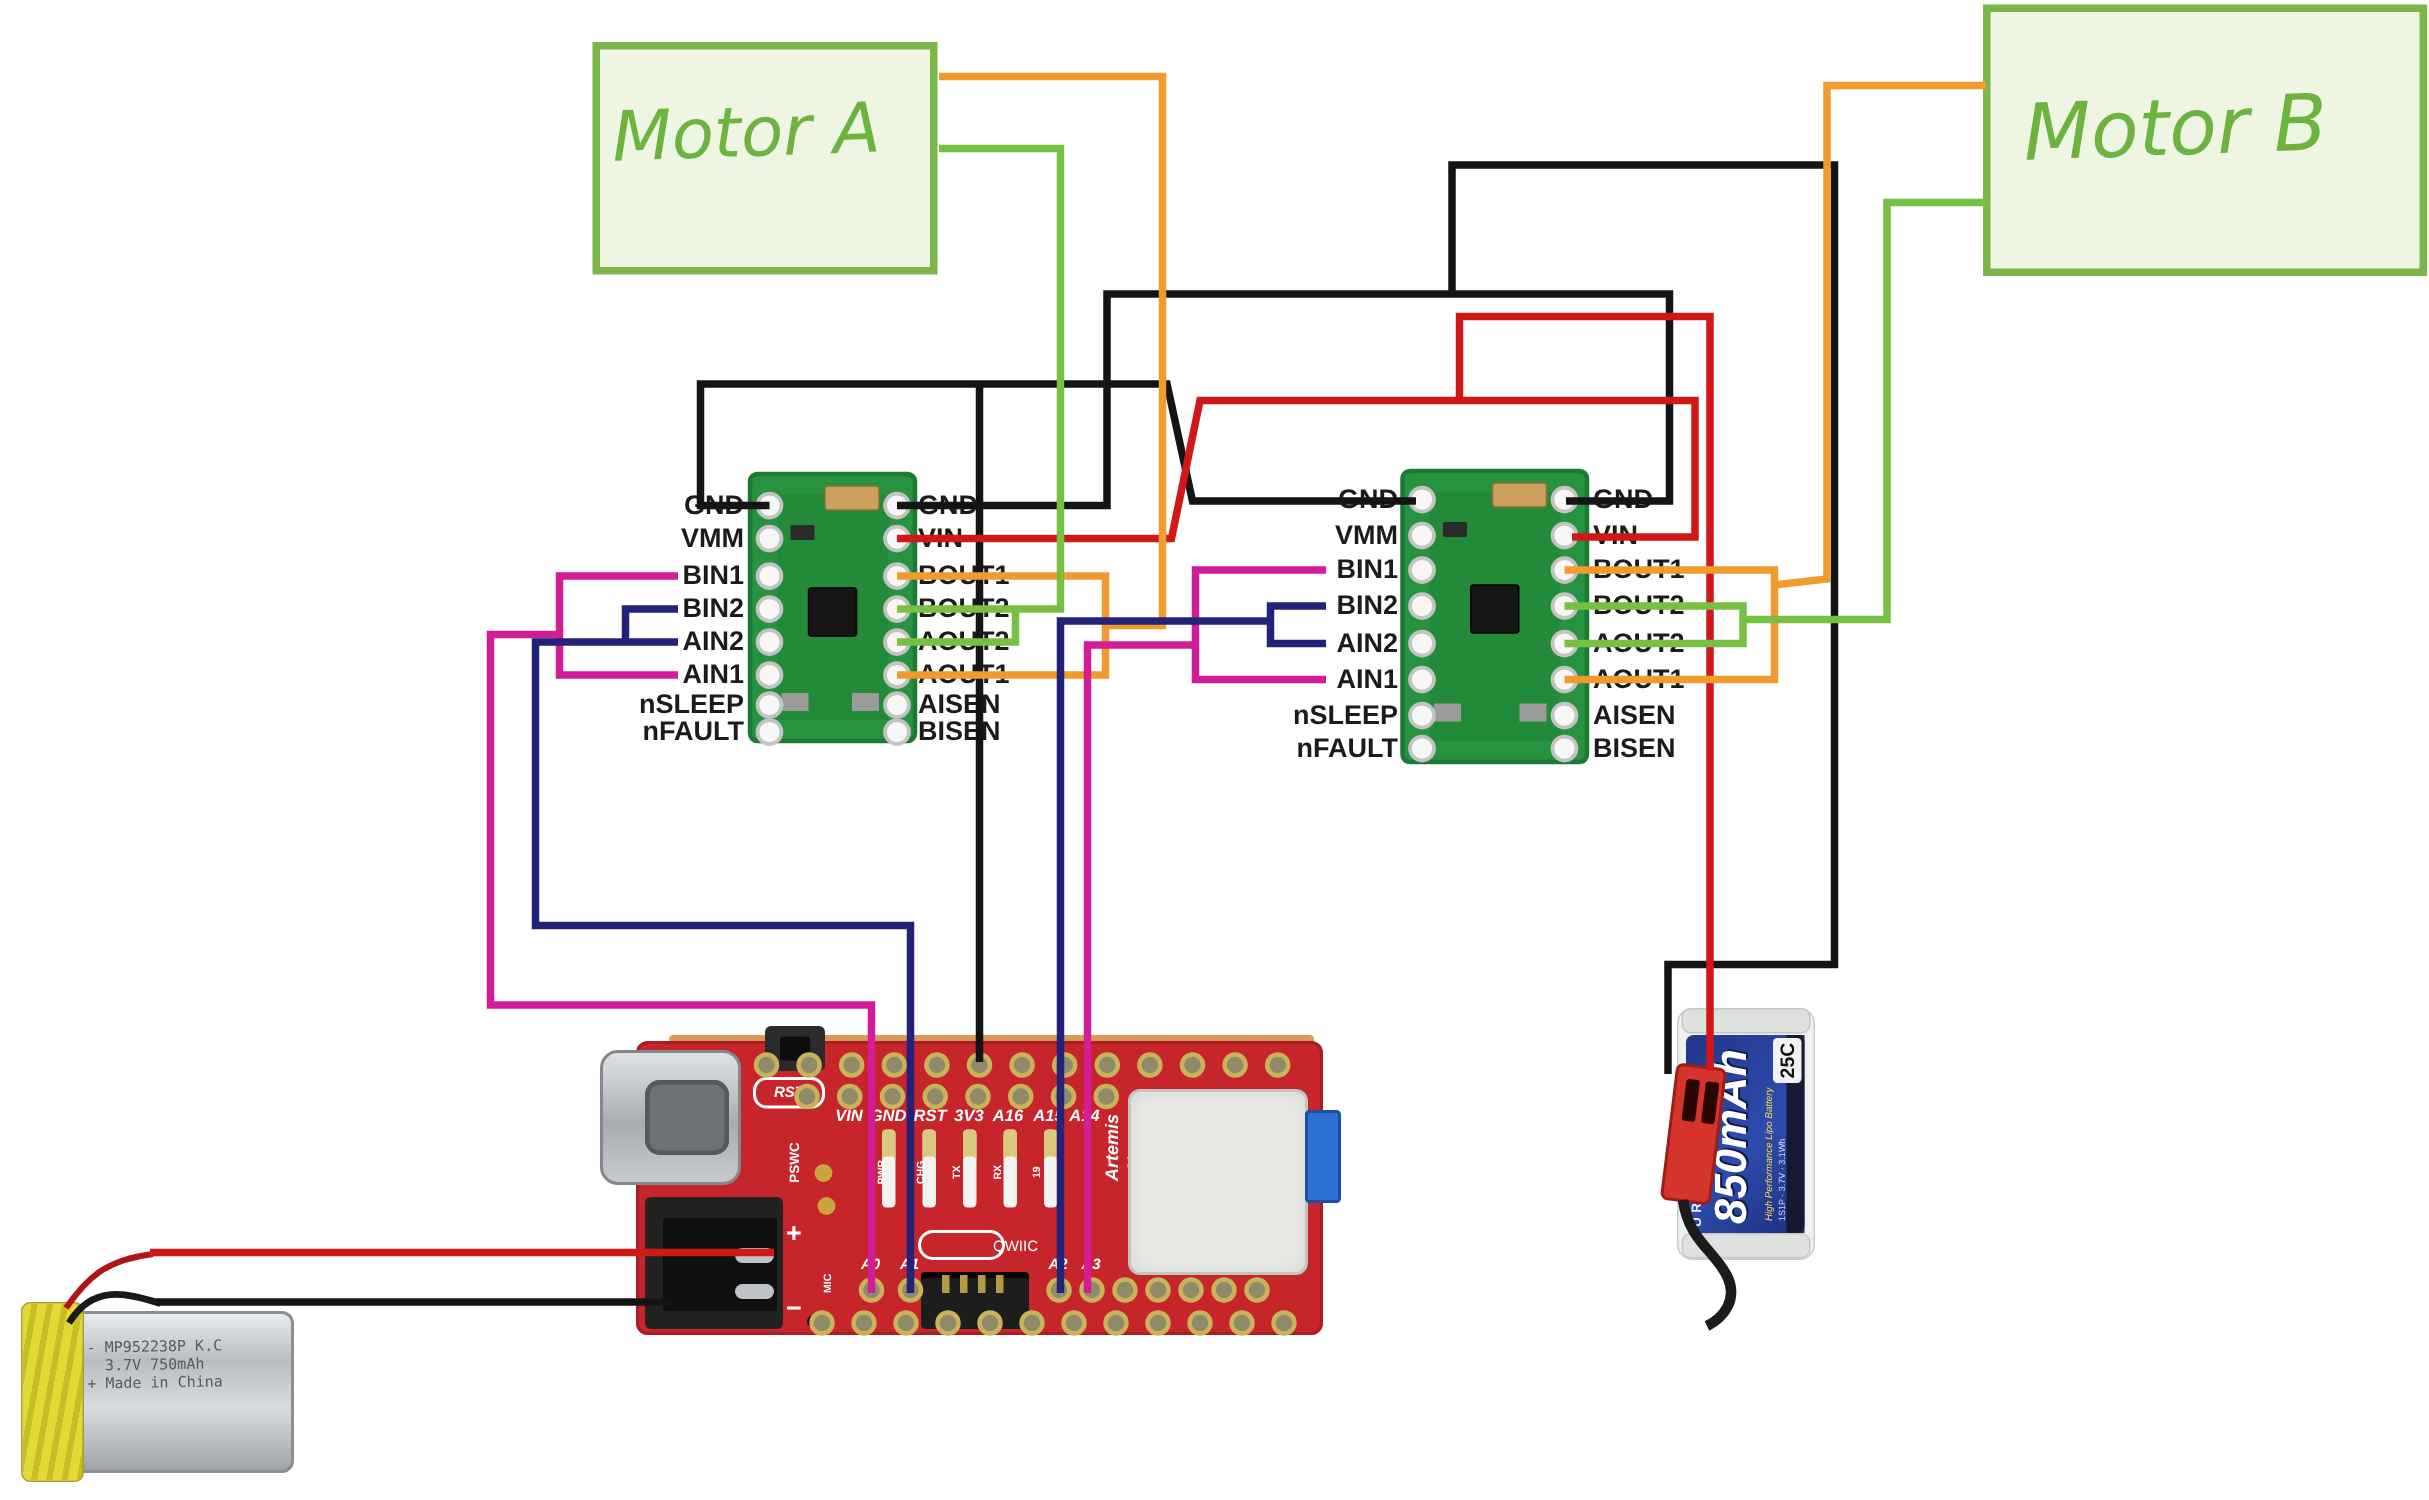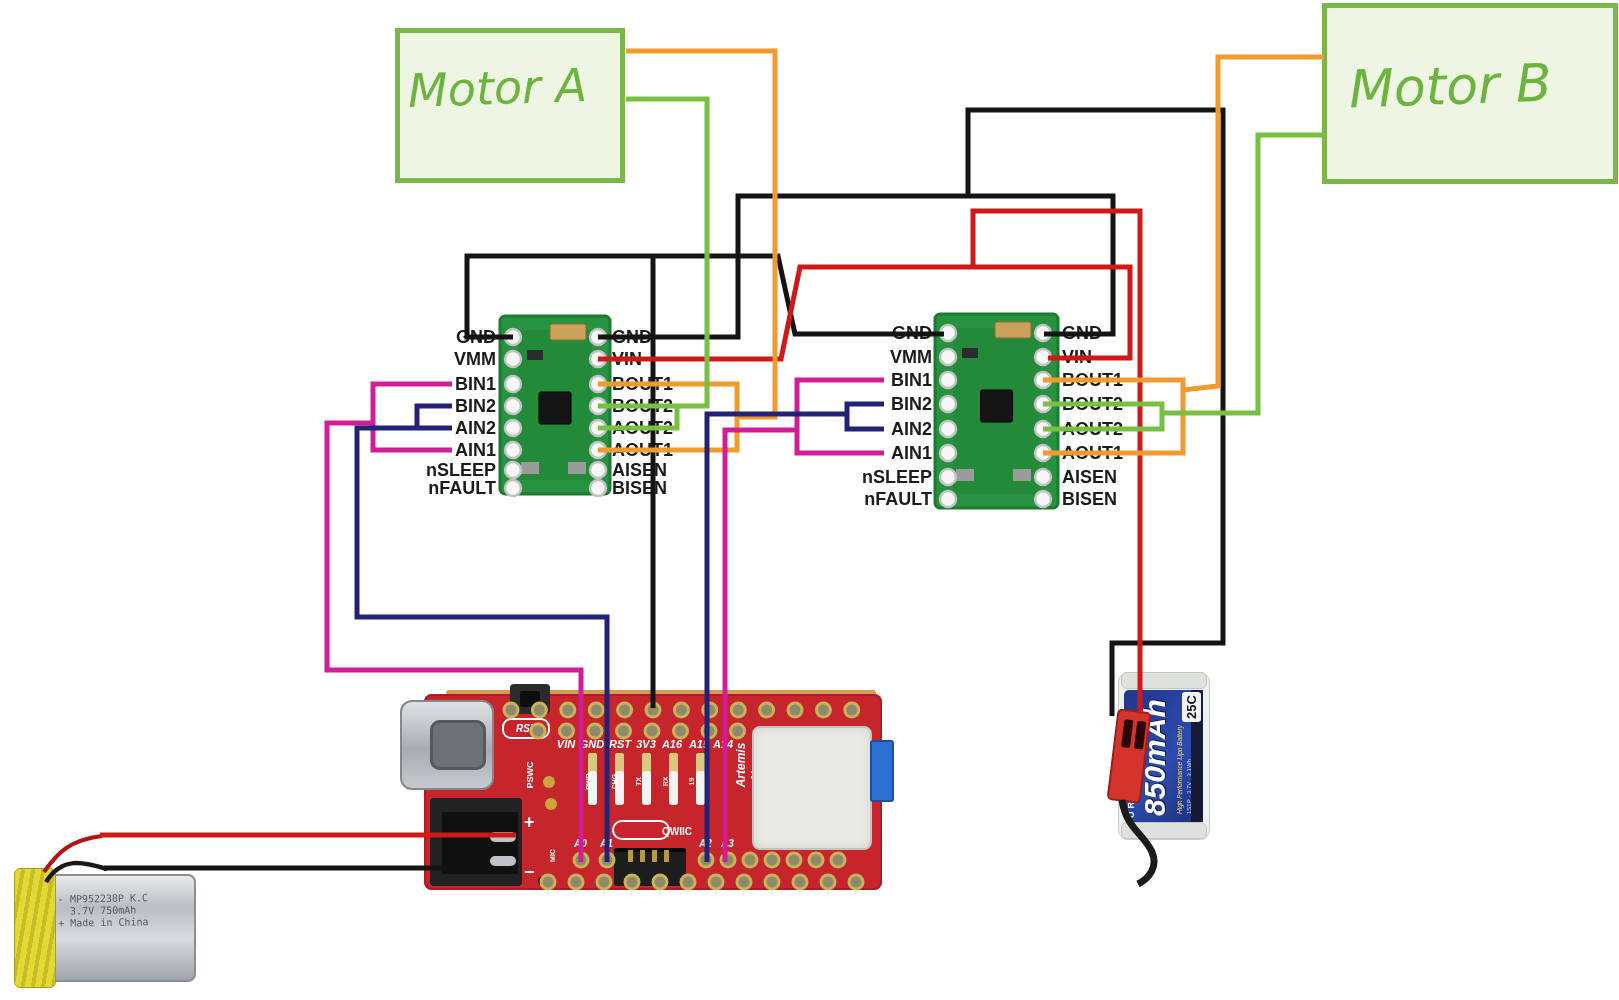--- a/index.html
+++ b/index.html
@@ -27,21 +27,21 @@
   .rst-btn-in{position:absolute;left:10px;top:7px;width:20px;height:16px;background:#0d0d0d;border-radius:2px;}
   .rst-label{position:absolute;left:502px;top:718px;width:44px;height:17px;border:2px solid #fff;border-radius:9px;
              color:#fff;font-size:10px;font-weight:bold;text-align:center;line-height:17px;font-style:italic;}
   .white-rot{position:absolute;color:#fff;font-weight:bold;transform:rotate(-90deg);white-space:nowrap;}
   .a-toplabel{position:absolute;top:738px;color:#fff;font-weight:bold;font-size:11px;font-style:italic;
               transform:translateX(-50%);}
   .a-alabel{position:absolute;top:838px;color:#fff;font-weight:bold;font-size:10px;font-style:italic;}
   .artemis-name{position:absolute;left:706px;top:748px;width:90px;height:34px;transform:rotate(-90deg);
                 color:#fff;font-weight:bold;font-size:12px;font-style:italic;text-align:center;line-height:15px;}
   .qwiic-logo{position:absolute;left:612px;top:820px;width:58px;height:20px;border:2px solid #fff;border-radius:11px;
-              color:#fff;font-weight:bold;font-size:10px;text-align:center;line-height:20px;box-sizing:border-box;padding-left:48px;}
+              color:#fff;font-weight:normal;font-size:10px;text-align:center;line-height:20px;box-sizing:border-box;padding-left:48px;}
   .qwiic-conn{position:absolute;left:614px;top:848px;width:72px;height:38px;background:#1d1d1d;border-radius:3px;
               box-shadow:inset 0 4px 0 #060606;}
   .rf-shield{position:absolute;left:752px;top:726px;width:120px;height:124px;background:#e9eae6;
              border:2px solid #c2c4bf;border-radius:8px;box-sizing:border-box;
              box-shadow:inset 0 0 12px rgba(0,0,0,.08);}
   .blue-comp{position:absolute;left:870px;top:740px;width:24px;height:62px;background:#2e6fd2;
              border:2px solid #1d4fa0;border-radius:3px;box-sizing:border-box;}
   .batt-conn{position:absolute;left:430px;top:798px;width:92px;height:88px;background:#222;border-radius:4px;}
   .batt-conn-in{position:absolute;left:12px;top:14px;width:76px;height:62px;background:#101010;border-radius:2px;}
   .batt-pin{position:absolute;width:26px;height:10px;background:#c0c3c6;border-radius:5px;}

